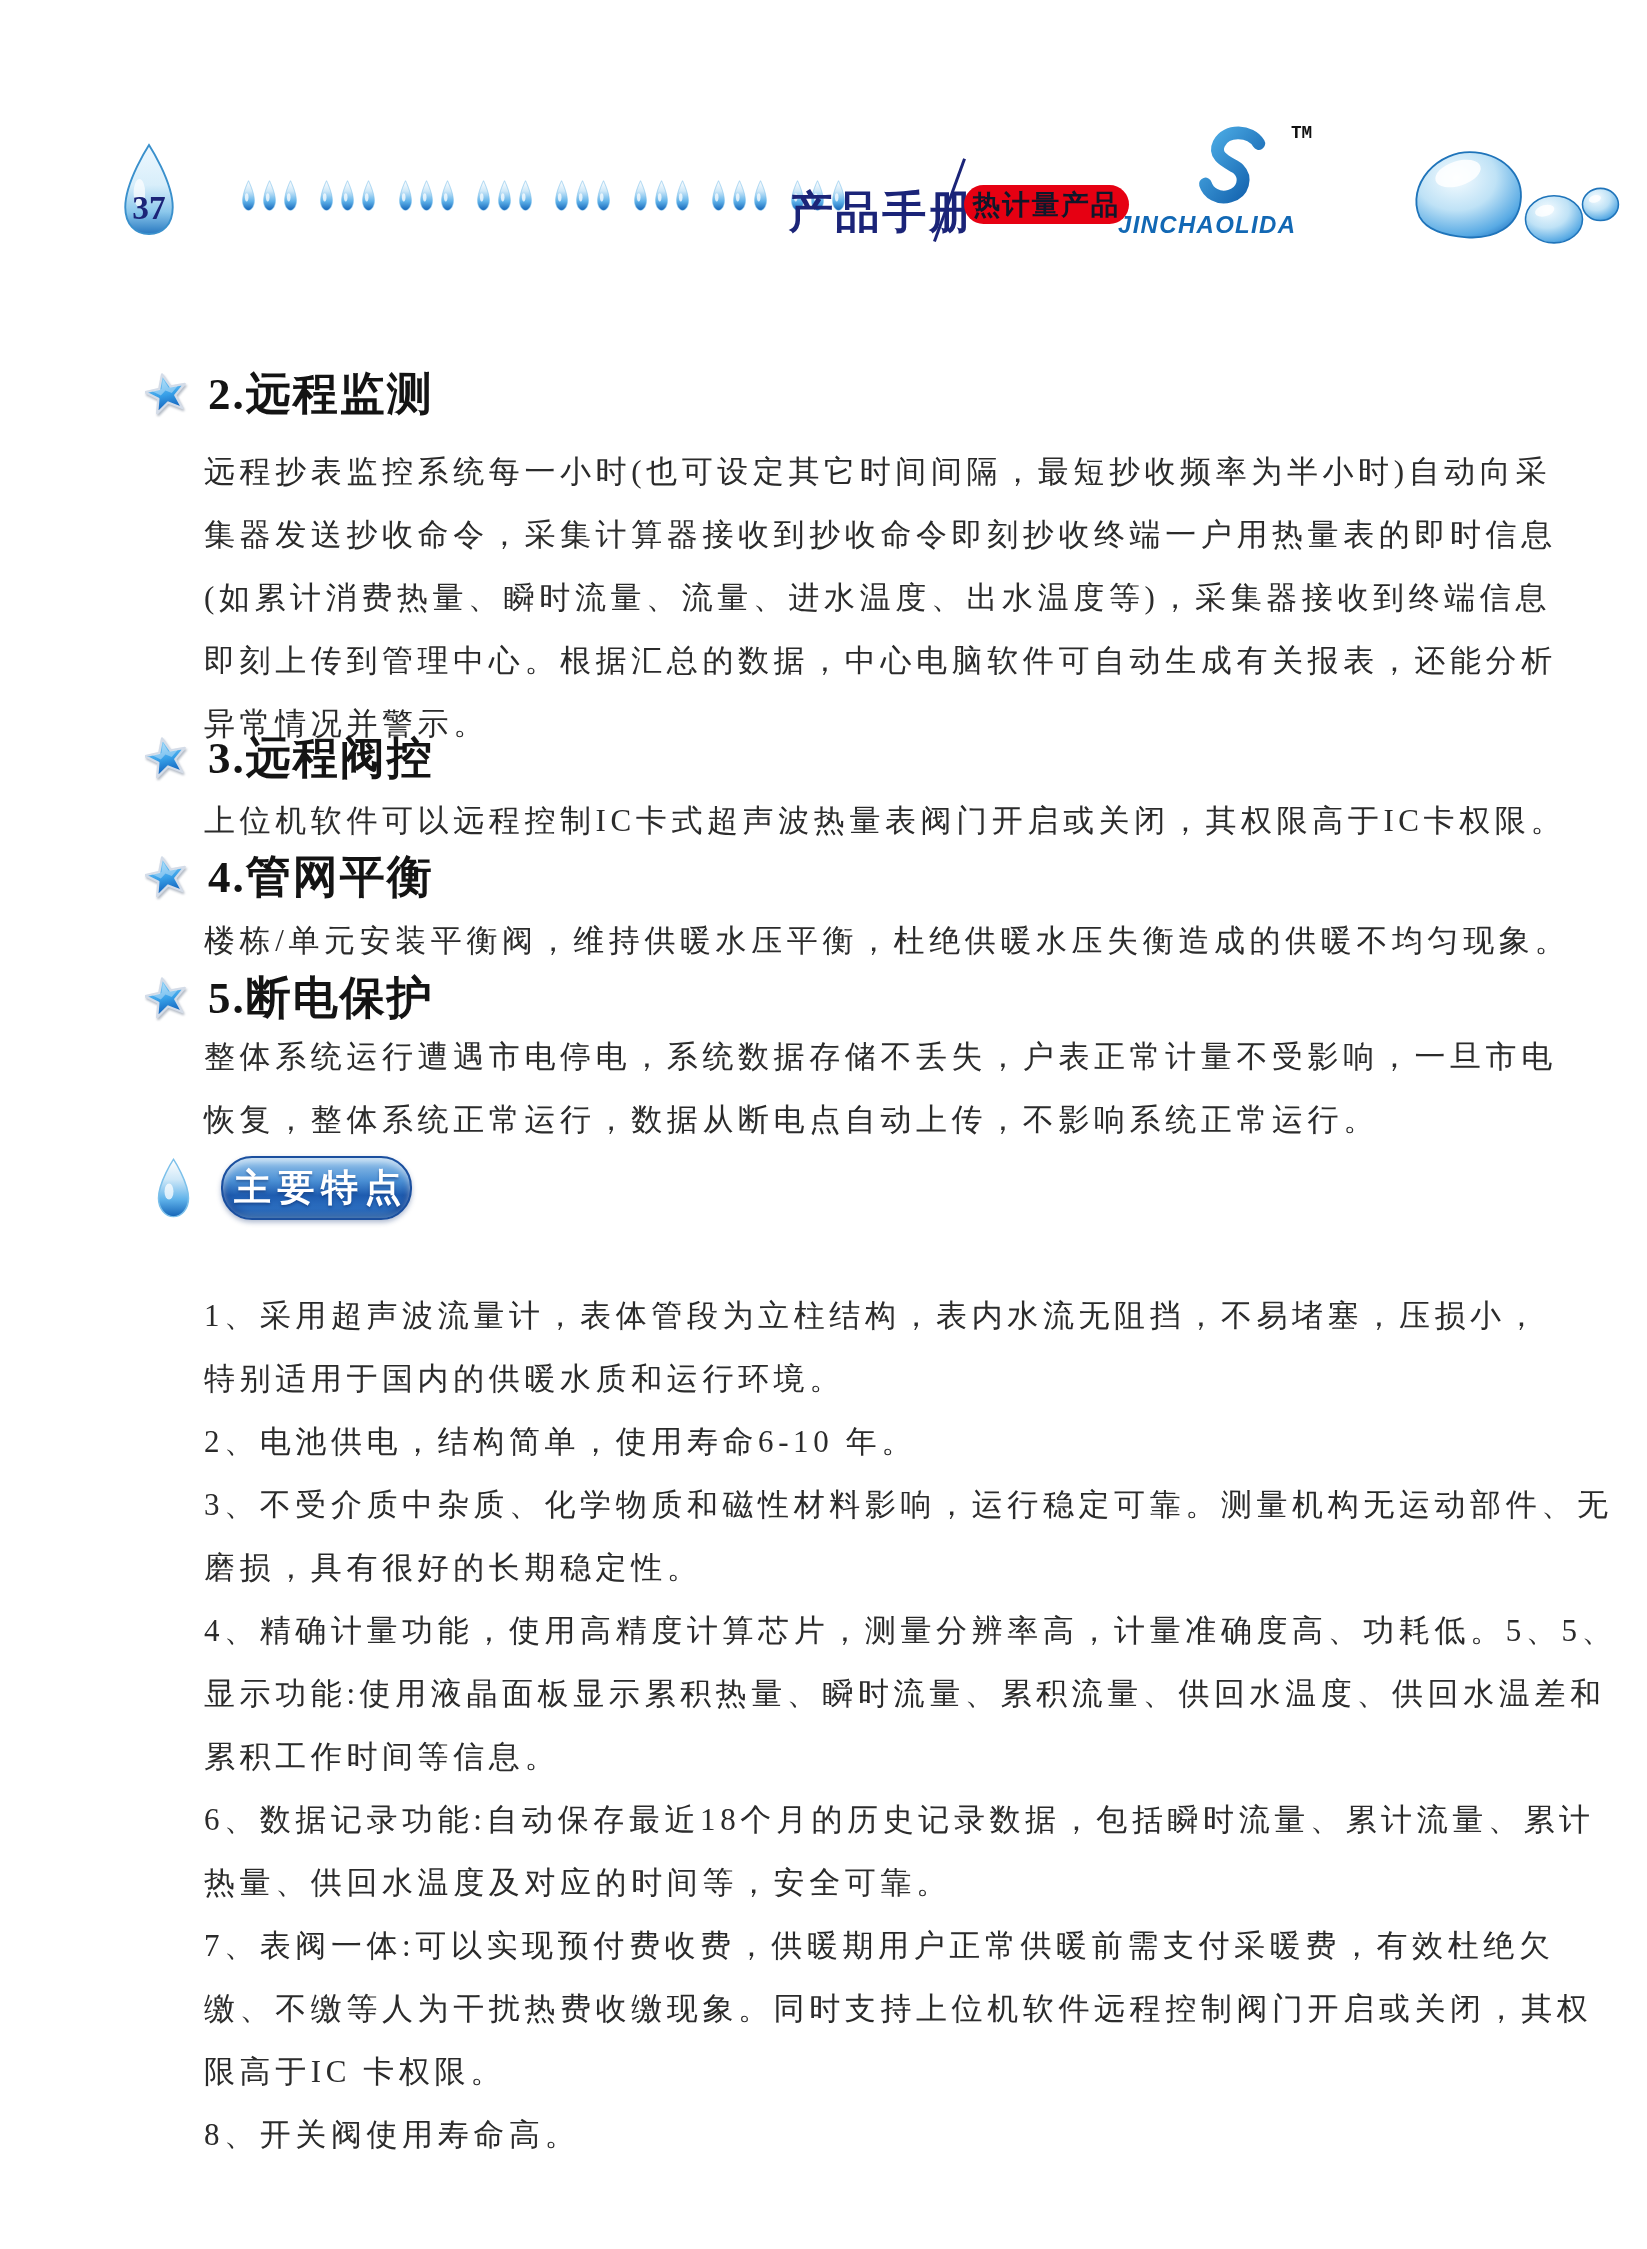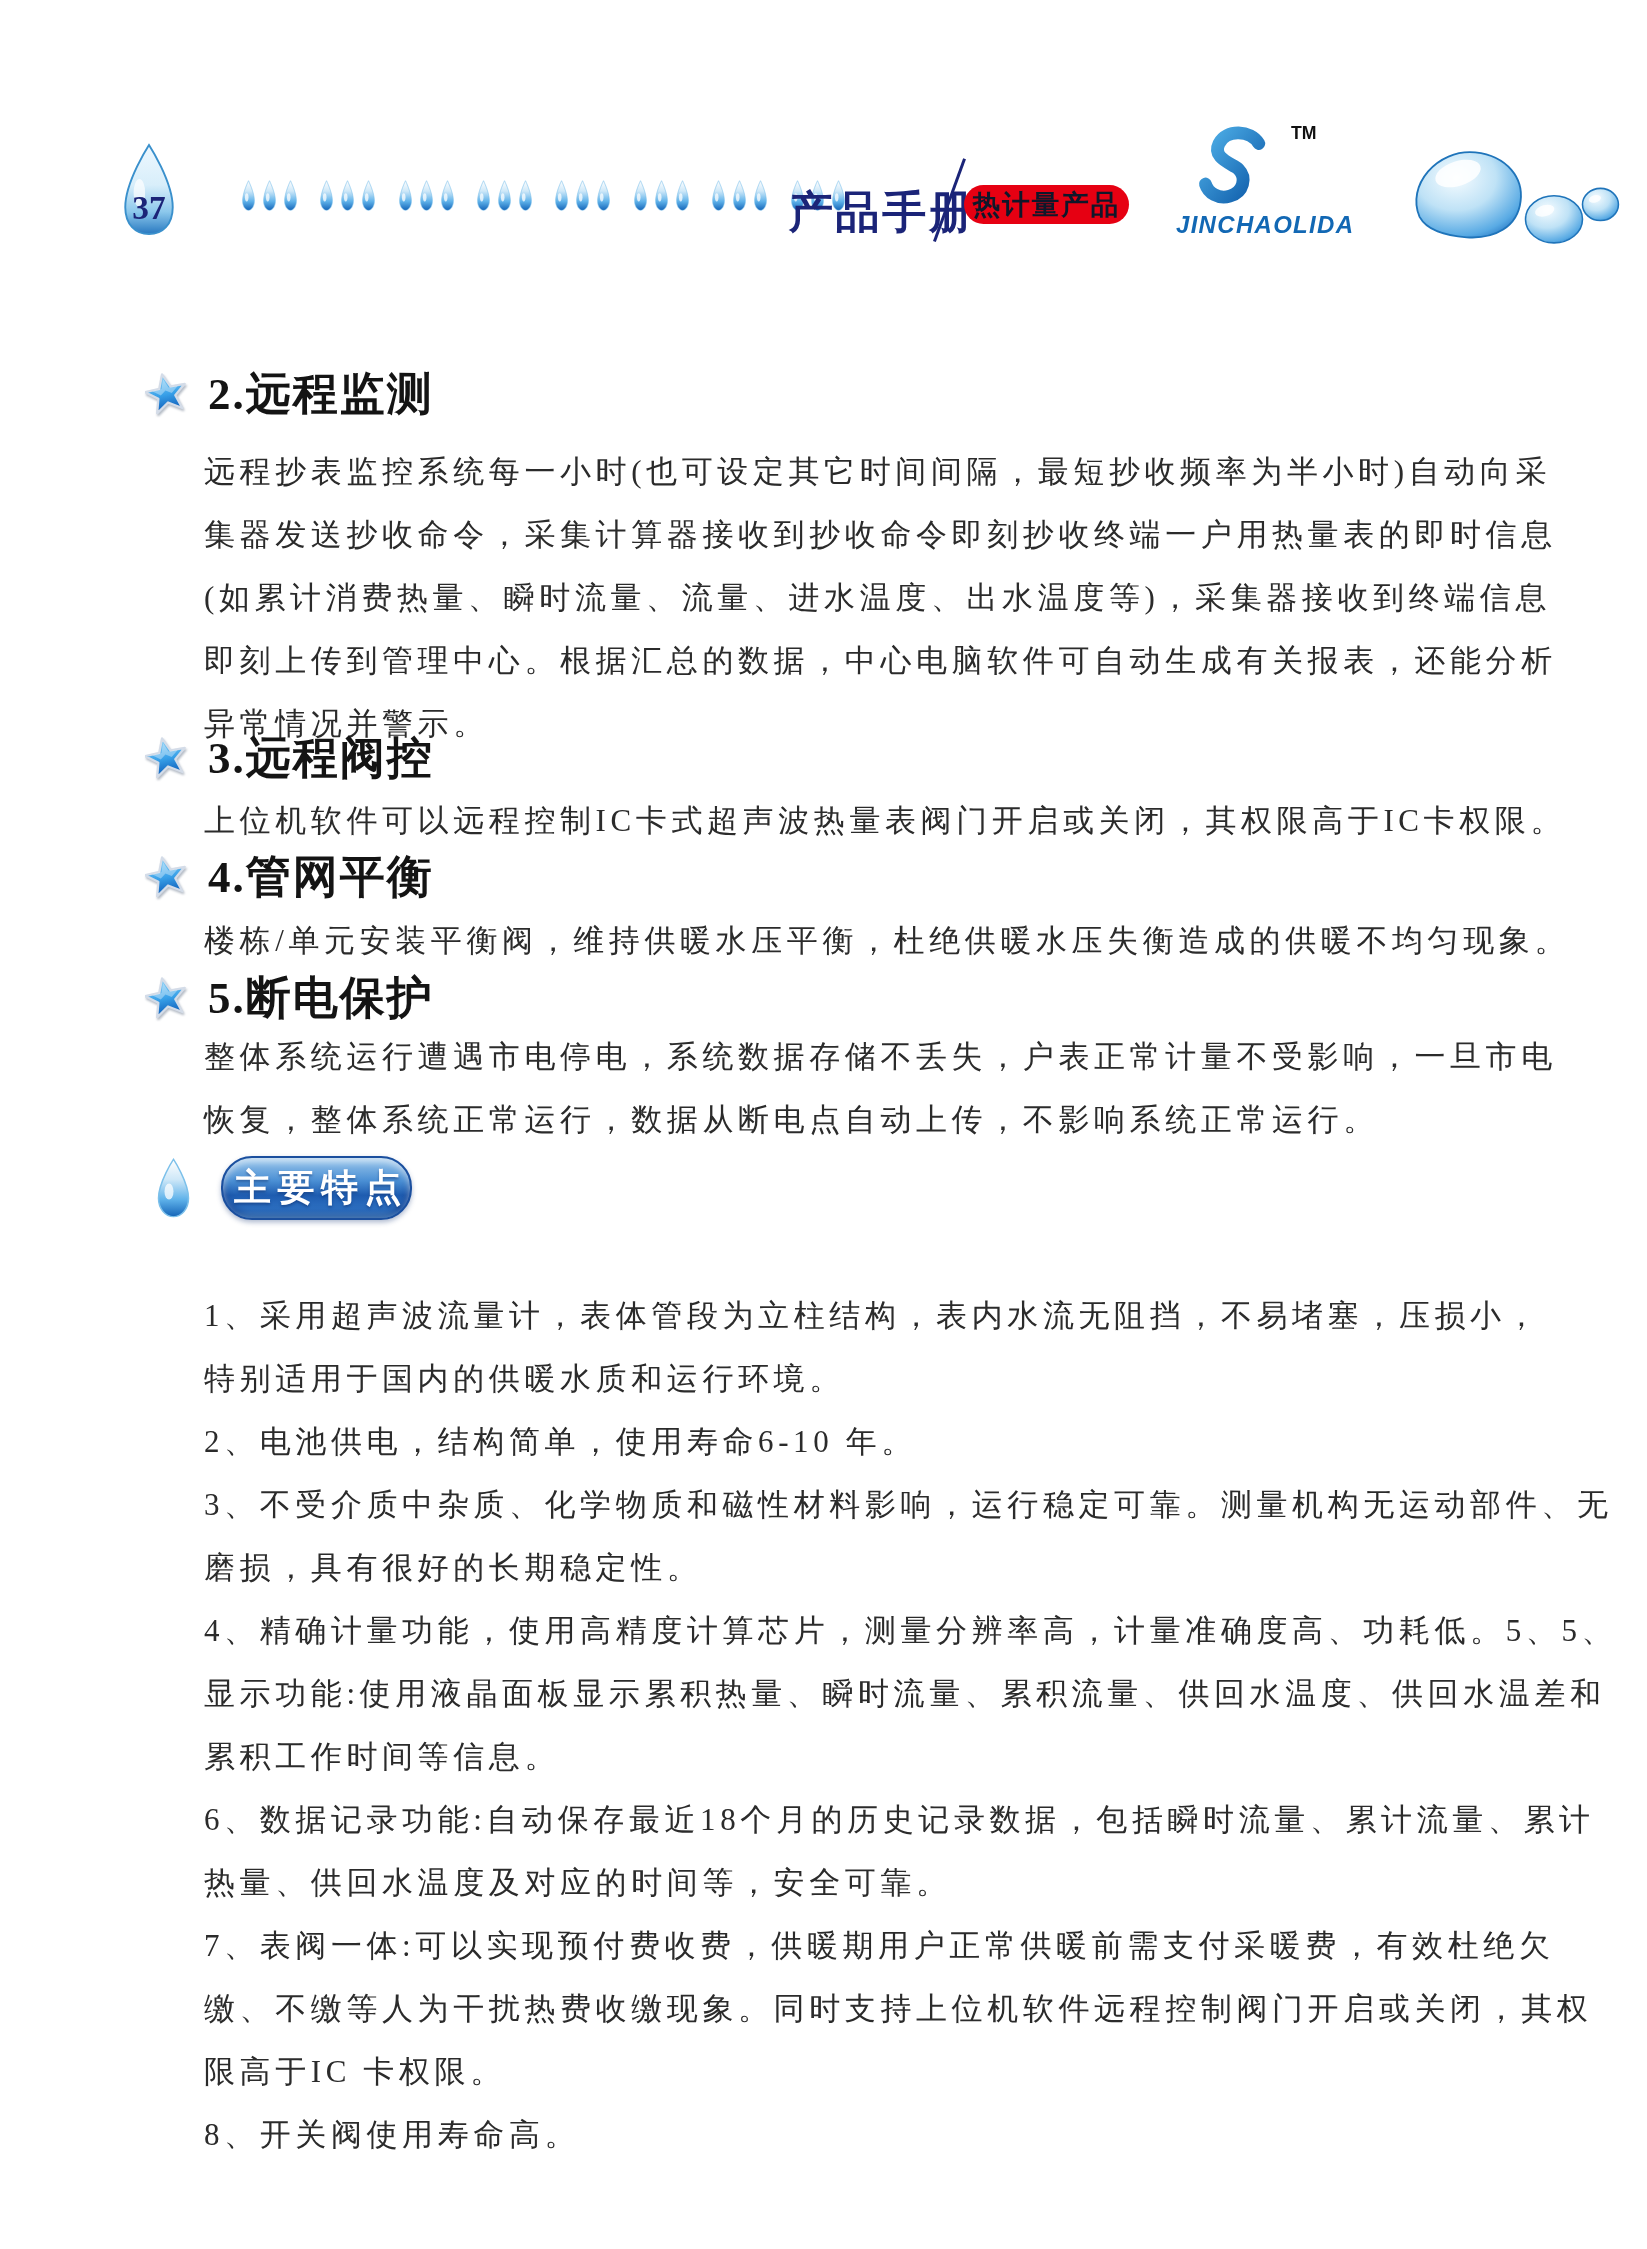--- a/index.html
+++ b/index.html
@@ -26,23 +26,23 @@
     left:948px;top:156px;width:2.6px;height:88px;background:#1b2478;
     transform:rotate(20deg);
   }
   .category-badge{
     left:964px;top:185px;width:165px;height:39px;
     background:#e60012;border-radius:21px;
     display:flex;align-items:center;justify-content:center;
     color:#0f172a;font-size:27.5px;font-weight:bold;letter-spacing:2px;
   }
   .brand-logo{left:1197px;top:126px;width:79px;height:81px;}
-  .brand-tm{left:1291px;top:123px;font-size:17.7px;color:#111;font-family:Liberation Sans, sans-serif;font-weight:bold;}
+  .brand-tm{left:1291px;top:123px;font-size:17.7px;color:#111;font-family:Liberation Mono, monospace;font-weight:bold;}
   .brand-name{
-    left:1176px;top:211px;
+    left:1118px;top:211px;
     font-family:"Liberation Sans",sans-serif;
     font-style:italic;font-weight:bold;font-size:24px;color:#1268b4;
     letter-spacing:1.3px;white-space:nowrap;
   }
   .water-graphic{left:1401px;top:140px;width:223px;height:111px;}
   
   .section-heading{
     position:absolute;left:208px;
     font-size:45px;font-weight:bold;color:#141414;letter-spacing:2px;
     white-space:nowrap;line-height:52px;

